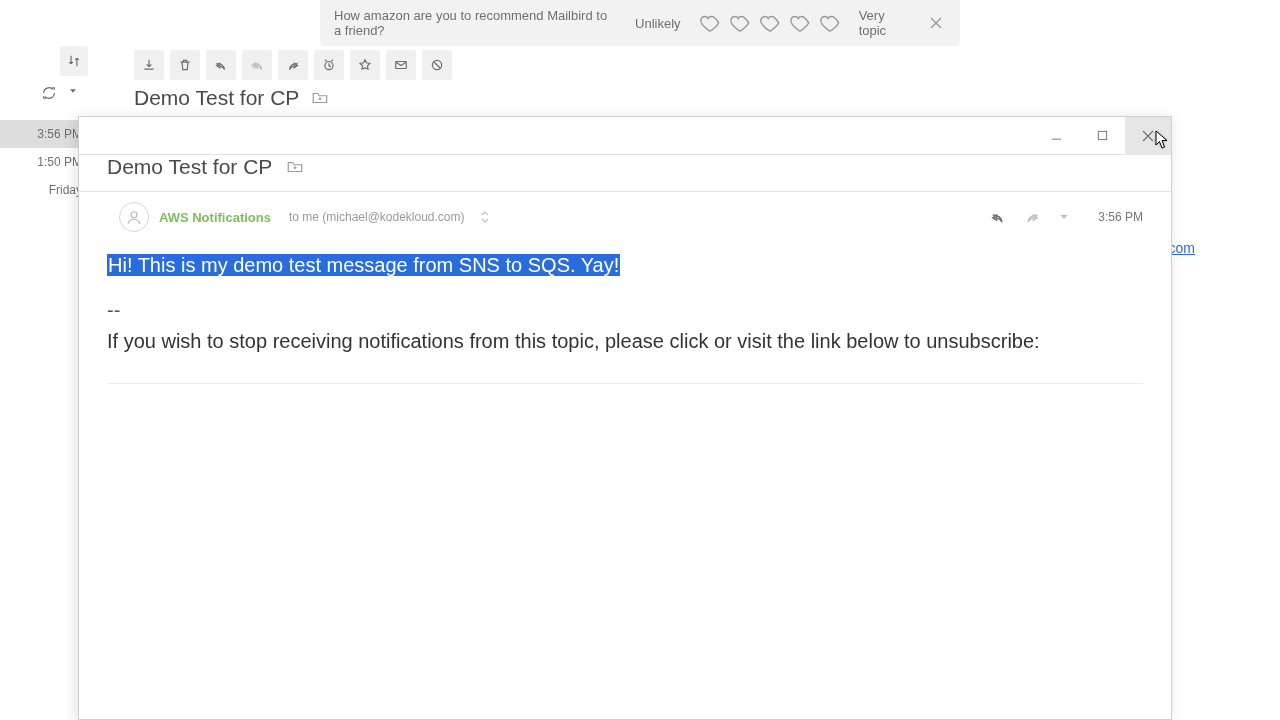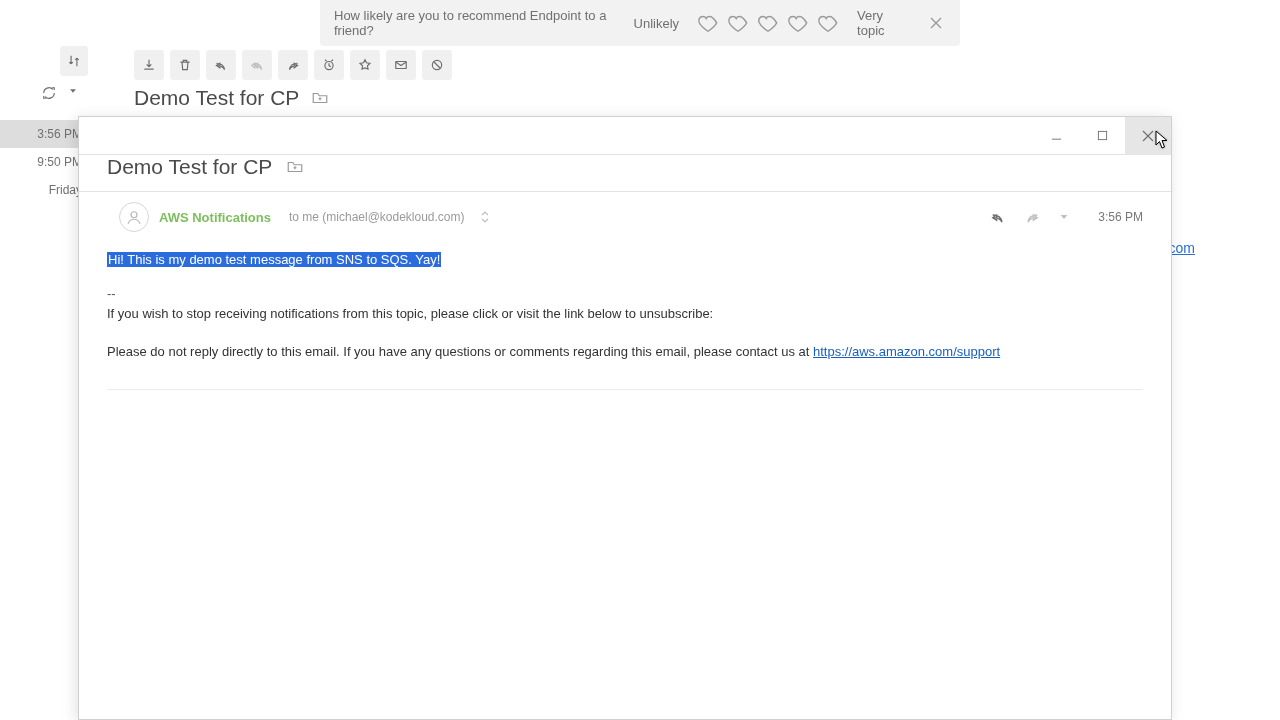--- a/index.html
+++ b/index.html
@@ -90,39 +90,39 @@
     display:flex; align-items:center; justify-content:center; color:#b9b9b9;
   }
   .sender{ font-weight:600; font-size:13px; color:#7dbf5c; }
   .recip{ font-size:12px; color:#9a9a9a; margin-left:8px;}
   .expand-caret{ font-size:10px; color:#bfbfbf; margin-left:6px; cursor:pointer;}
   .meta-spacer{ flex:1; }
   .meta-action{ color:#bfbfbf; padding:0 4px; cursor:pointer;}
   .meta-action.enabled{ color:var(--icon); }
   .meta-time{ font-size:12px; color:#777; margin-left:14px;}
 
-  .body{ padding: 18px 28px; font-size:13px; line-height:1.55; color:#333;}
+  .body{ padding: 18px 28px; font-size:20px; line-height:1.55; color:#333;}
   .highlight{ background:#2a6cde; color:#fff; padding:0 1px;}
   .body .sep{ margin-top:14px; color:#555;}
   .body a{ color:var(--link); text-decoration: underline;}
   .body .rule{ height:1px; background:#ececec; margin-top:26px;}
 
   
   .cursor{
     position:absolute; left:1155px; top:130px; width:14px; height:20px; pointer-events:none;
   }
   .cursor svg{ width:100%; height:100%; filter: drop-shadow(0 0 1px rgba(0,0,0,.3)); }
 
   svg{ display:block; }
 </style>
 </head>
 <body>
 
 <div class="banner">
-  <span>How likely are you to recommend Endpoint to a friend?</span>
+  <span>How amazon are you to recommend Mailbird to a friend?</span>
   <span>Unlikely</span>
   <div class="hearts">
     <span class="heart-icon">
         <svg viewBox="0 0 24 24" fill="none" stroke="currentColor" stroke-width="1.6">
           <path d="M12 21s-7.5-4.8-9.5-9.2C1 8.2 3 5 6.2 5c2 0 3.4 1.2 3.8 2.1.4-.9 1.8-2.1 3.8-2.1C17 5 19 8.2 21.5 11.8 19.5 16.2 12 21 12 21Z"></path>
         </svg>
       </span>
     <span class="heart-icon">
         <svg viewBox="0 0 24 24" fill="none" stroke="currentColor" stroke-width="1.6">
           <path d="M12 21s-7.5-4.8-9.5-9.2C1 8.2 3 5 6.2 5c2 0 3.4 1.2 3.8 2.1.4-.9 1.8-2.1 3.8-2.1C17 5 19 8.2 21.5 11.8 19.5 16.2 12 21 12 21Z"></path>
@@ -170,21 +170,21 @@
         </svg>
       </span>
   </div>
 </div>
 
 <div class="msg-list">
   <div class="msg-item selected">
       <span>3:56 PM</span>
     </div>
   <div class="msg-item">
-      <span>9:50 PM</span>
+      <span>1:50 PM</span>
     </div>
   <div class="msg-item">
       <span>Friday</span>
     </div>
 </div>
 
 <div class="toolbar">
   <div class="tool-btn">
       <svg width="14" height="14" viewBox="0 0 24 24" fill="none" stroke="currentColor" stroke-width="2">
         <path d="M12 3v12m0 0l-4-4m4 4l4-4M4 19h16"></path>
@@ -308,23 +308,20 @@
           <path d="M5 8l7 8 7-8z"></path>
         </svg>
       </span>
     <span class="meta-time">3:56 PM</span>
   </div>
 
   <div class="body">
     <span class="highlight">Hi! This is my demo test message from SNS to SQS. Yay!</span>
     <div class="sep">--</div>
     <div>If you wish to stop receiving notifications from this topic, please click or visit the link below to unsubscribe:</div>
-    <div style="margin-top:18px;">
-      <span>Please do not reply directly to this email. If you have any questions or comments regarding this email, please contact us at </span><a href="#">https://aws.amazon.com/support</a>
-    </div>
     <div class="rule"></div>
   </div>
 </div>
 
 <div class="cursor">
   <svg viewBox="0 0 14 20">
       <path d="M1 1 L1 15 L4.5 11.5 L7 18 L9.5 17 L7 10.5 L12 10.5 Z" fill="white" stroke="black" stroke-width="1"></path>
     </svg>
 </div>
 

